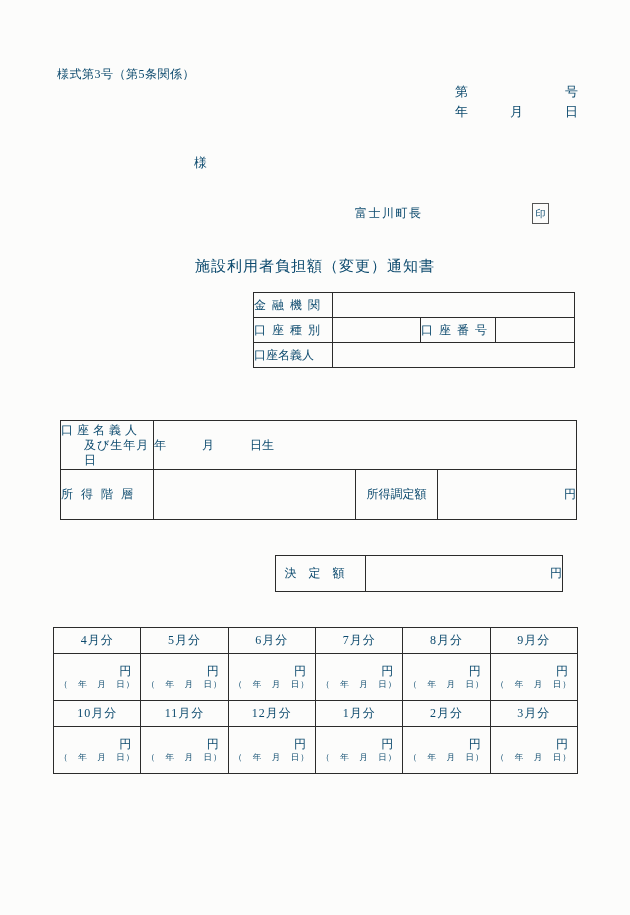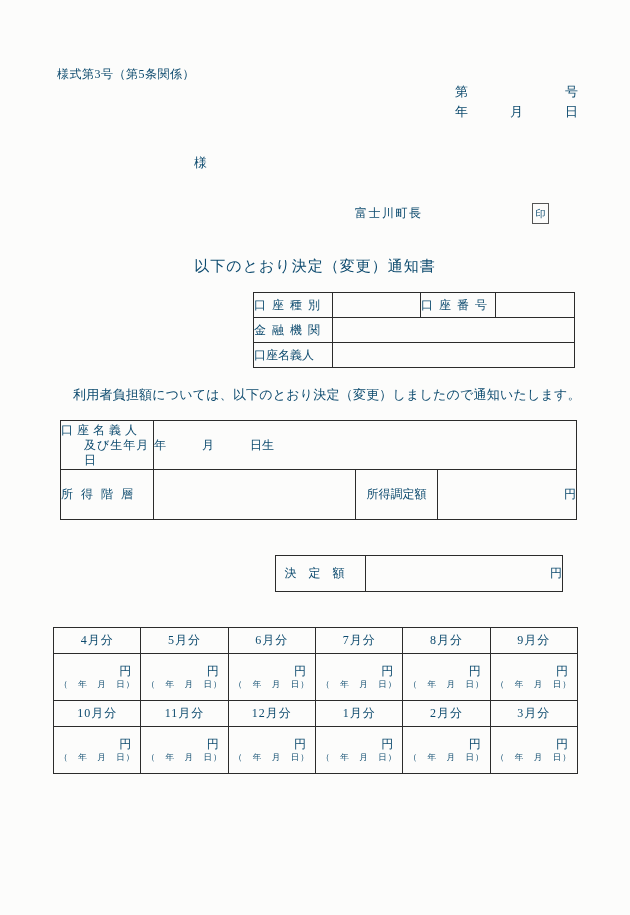--- a/index.html
+++ b/index.html
@@ -82,48 +82,47 @@
     <span>日</span>
   </div>
 
   <div class="abs addressee">様</div>
 
   <div class="abs sender">富士川町長</div>
   <div class="abs seal-box">
     <span>印</span>
   </div>
 
-  <div class="abs doc-title">以下のとおり決定（変更）通知書</div>
+  <div class="abs doc-title">施設利用者負担額（変更）通知書</div>
 
   <table class="abs tbl bank-table">
     <colgroup>
         <col style="width:79px">
         <col style="width:88px">
         <col style="width:75px">
         <col>
       </colgroup>
     <tbody>
         <tr>
+      <td class="lbl lsp6">金融機関</td>
+      <td colspan="3"></td>
+    </tr>
+    <tr>
       <td class="lbl lsp6">口座種別</td>
       <td></td>
       <td class="lbl lsp6">口座番号</td>
       <td></td>
     </tr>
     <tr>
-      <td class="lbl lsp6">金融機関</td>
-      <td colspan="3"></td>
-    </tr>
-    <tr>
       <td class="lbl">口座名義人</td>
       <td colspan="3"></td>
     </tr>
   </tbody>
     </table>
 
-  <div class="abs body-sentence">利用者負担額については、以下のとおり決定（変更）しましたので通知いたします。</div>
 
   <table class="abs tbl child-table">
     <colgroup>
         <col style="width:93px">
         <col style="width:202px">
         <col style="width:82px">
         <col>
       </colgroup>
     <tbody>
         <tr style="height:49px;">

